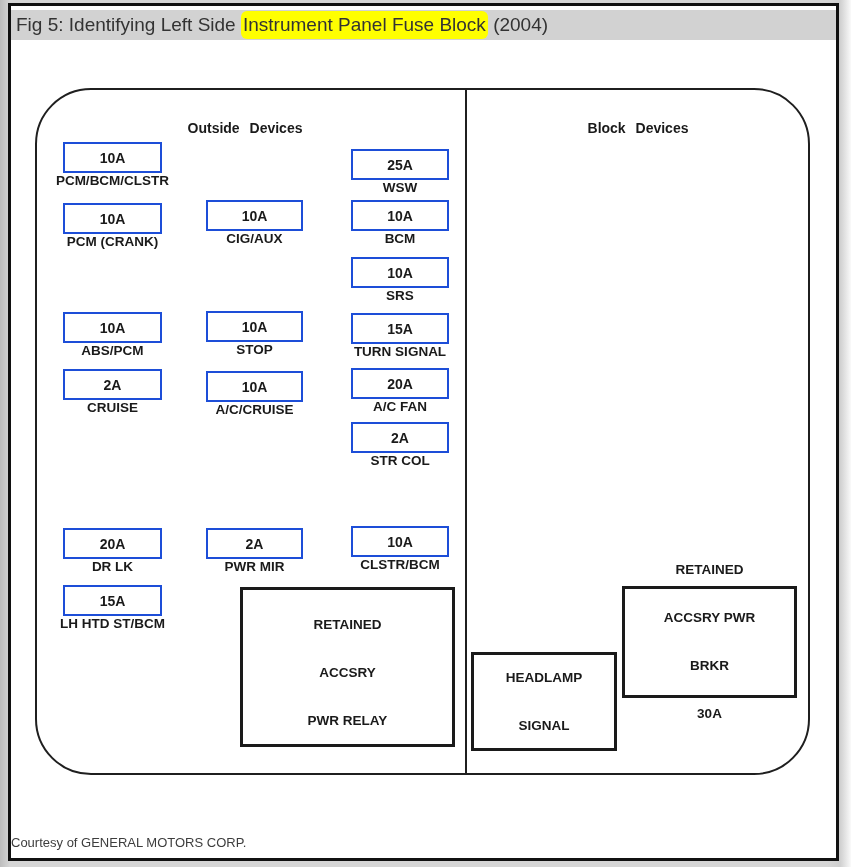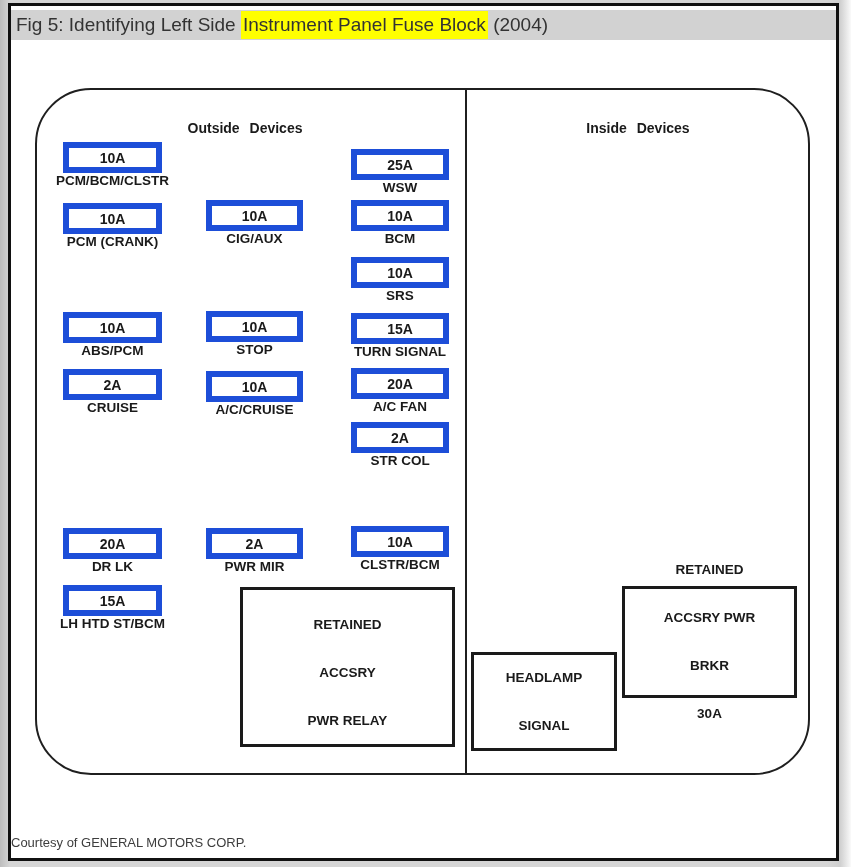--- a/index.html
+++ b/index.html
@@ -26,20 +26,21 @@
     align-items: center;
     padding-left: 5px;
     font-size: 19px;
     color: #333333;
     white-space: pre;
   }
   .titlebar mark {
     background: #ffff00;
     color: #333333;
     padding: 3px 2px;
+    border-radius: 6px;
   }
   
   .fuse-block-outline {
     position: absolute;
     left: 24px; top: 82px;
     width: 775px; height: 687px;
     border: 2px solid #1f1f1f;
     border-radius: 56px;
   }
   .divider {
@@ -64,21 +65,21 @@
   
   .fuse {
     position: absolute;
     display: flex;
     flex-direction: column;
     align-items: center;
   }
   .fuse-box {
     width: 100%;
     height: 31px;
-    border: 6px solid #1d4ed8;
+    border: 2px solid #1d4ed8;
     background: #ffffff;
     display: flex;
     align-items: center;
     justify-content: center;
     font-size: 14px;
     font-weight: bold;
     color: #1a1a1a;
   }
   .fuse-label {
     font-size: 13.5px;
@@ -122,21 +123,21 @@
 
 <div class="screen">
   <div class="frame">
 
     <div class="titlebar"><span>Fig 5: Identifying Left Side </span><mark>Instrument Panel Fuse Block</mark><span> (2004)</span></div>
 
     <div class="fuse-block-outline"></div>
     <div class="divider"></div>
 
     <div class="section-header hdr-left">Outside Devices</div>
-    <div class="section-header hdr-right">Inside Devices</div>
+    <div class="section-header hdr-right">Block Devices</div>
 
     <div class="fuse c1" style="top:136px">
       <div class="fuse-box">10A</div>
       <div class="fuse-label">PCM/BCM/CLSTR</div>
     </div>
     <div class="fuse c1" style="top:197px">
       <div class="fuse-box">10A</div>
       <div class="fuse-label">PCM (CRANK)</div>
     </div>
     <div class="fuse c1" style="top:306px">

